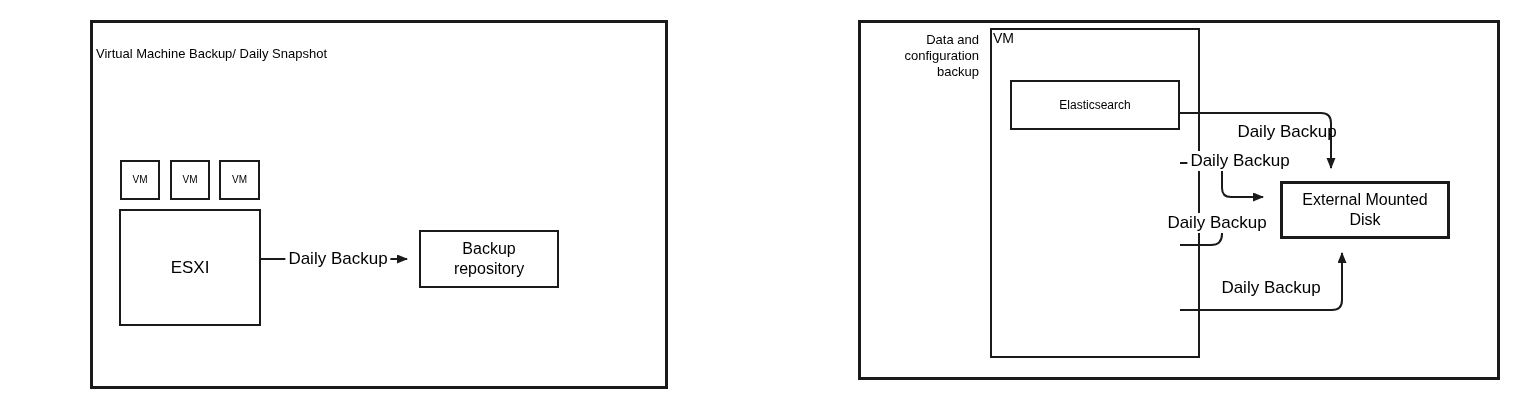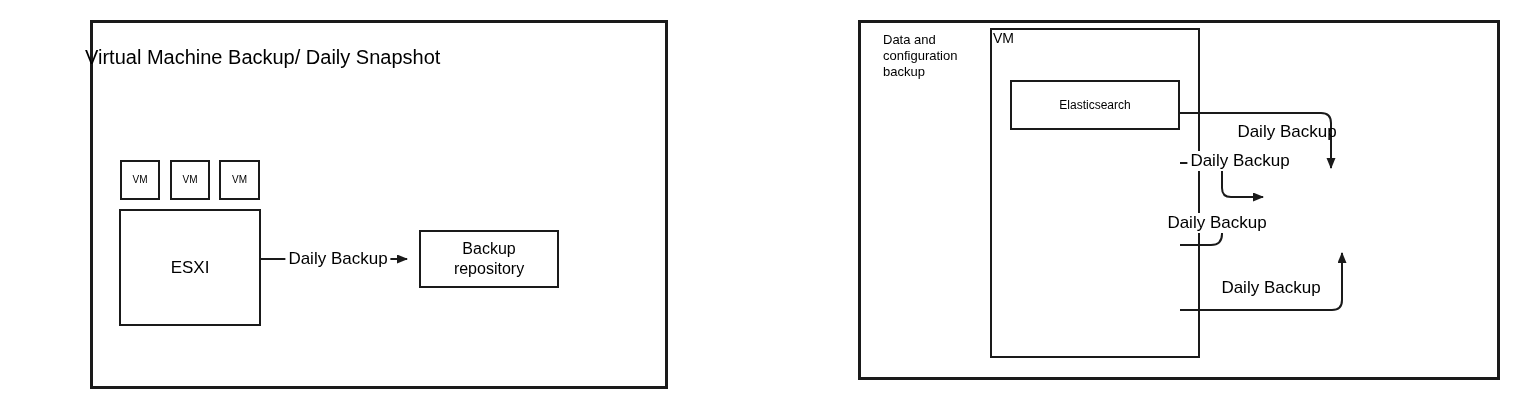--- a/index.html
+++ b/index.html
@@ -31,33 +31,33 @@
     position:absolute;transform:translate(-50%,-50%);
     font-size:17px;white-space:nowrap;
     background:var(--bg);padding:0 3px;
     z-index:3;
   }
   .flow-label.no-bg{background:transparent;}
   svg.wires{position:absolute;inset:0;z-index:2;pointer-events:none;}
   svg.wires path{fill:none;stroke:var(--stroke);stroke-width:2;}
   
   #d1-panel{left:90px;top:20px;width:578px;height:369px;}
-  #d1-title{left:85px;top:46px;font-size:20px;}
+  #d1-title{left:96px;top:46px;font-size:13px;}
   .vm-small{width:40px;height:40px;top:160px;font-size:10px;border-width:2px;}
   #d1-vm1{left:120px;}
   #d1-vm2{left:170px;}
   #d1-vm3{left:219px;width:41px;}
   #d1-esxi{left:119px;top:209px;width:142px;height:117px;font-size:17px;}
   #d1-flow-label{left:338px;top:259px;}
   #d1-repo{left:419px;top:230px;width:140px;height:58px;font-size:16px;}
   #d1-repo .wrap{width:100px;}
   
   #d2-panel{left:858px;top:20px;width:642px;height:360px;}
   #d2-group-label{left:931px;top:56px;width:96px;white-space:normal;
-    text-align:left;font-size:13px;line-height:16px;}
+    text-align:right;font-size:13px;line-height:16px;}
   #d2-vm{left:990px;top:28px;width:210px;height:330px;border-width:2px;
     position:absolute;border:2px solid var(--stroke);background:var(--bg);}
   #d2-vm-label{left:993px;top:30px;font-size:14px;}
   .svc{left:1010px;width:170px;font-size:12px;z-index:1;}
   #d2-es{top:80px;height:50px;}
   #d2-zk{top:149px;height:52px;}
   #d2-ca{top:210px;height:48px;}
   #d2-cf{top:281px;height:59px;}
   #d2-disk{left:1280px;top:181px;width:170px;height:58px;font-size:16px;}
   #d2-disk .wrap{width:132px;}
@@ -99,20 +99,23 @@
 
   <div class="freetext centered" id="d2-group-label">Data and configuration backup</div>
 
   <div id="d2-vm"></div>
   <div class="freetext" id="d2-vm-label">VM</div>
 
   <div class="node svc" id="d2-es">
     <span>Elasticsearch</span>
   </div>
 
+  <div class="node thick" id="d2-disk">
+    <span class="wrap">External Mounted Disk</span>
+  </div>
 
   <div class="flow-label no-bg" id="lbl-es">Daily Backup</div>
   <div class="flow-label" id="lbl-zk">Daily Backup</div>
   <div class="flow-label" id="lbl-ca">Daily Backup</div>
   <div class="flow-label no-bg" id="lbl-cf">Daily Backup</div>
 
   <svg class="wires" viewBox="0 0 1520 410">
     <defs>
       <marker id="arrow" markerUnits="userSpaceOnUse" markerWidth="12" markerHeight="10" refX="10" refY="4.5" orient="auto">
         <path d="M0,0 L11,4.5 L0,9 z" style="fill:var(--stroke,#1a1a1a);stroke:none;"></path>

